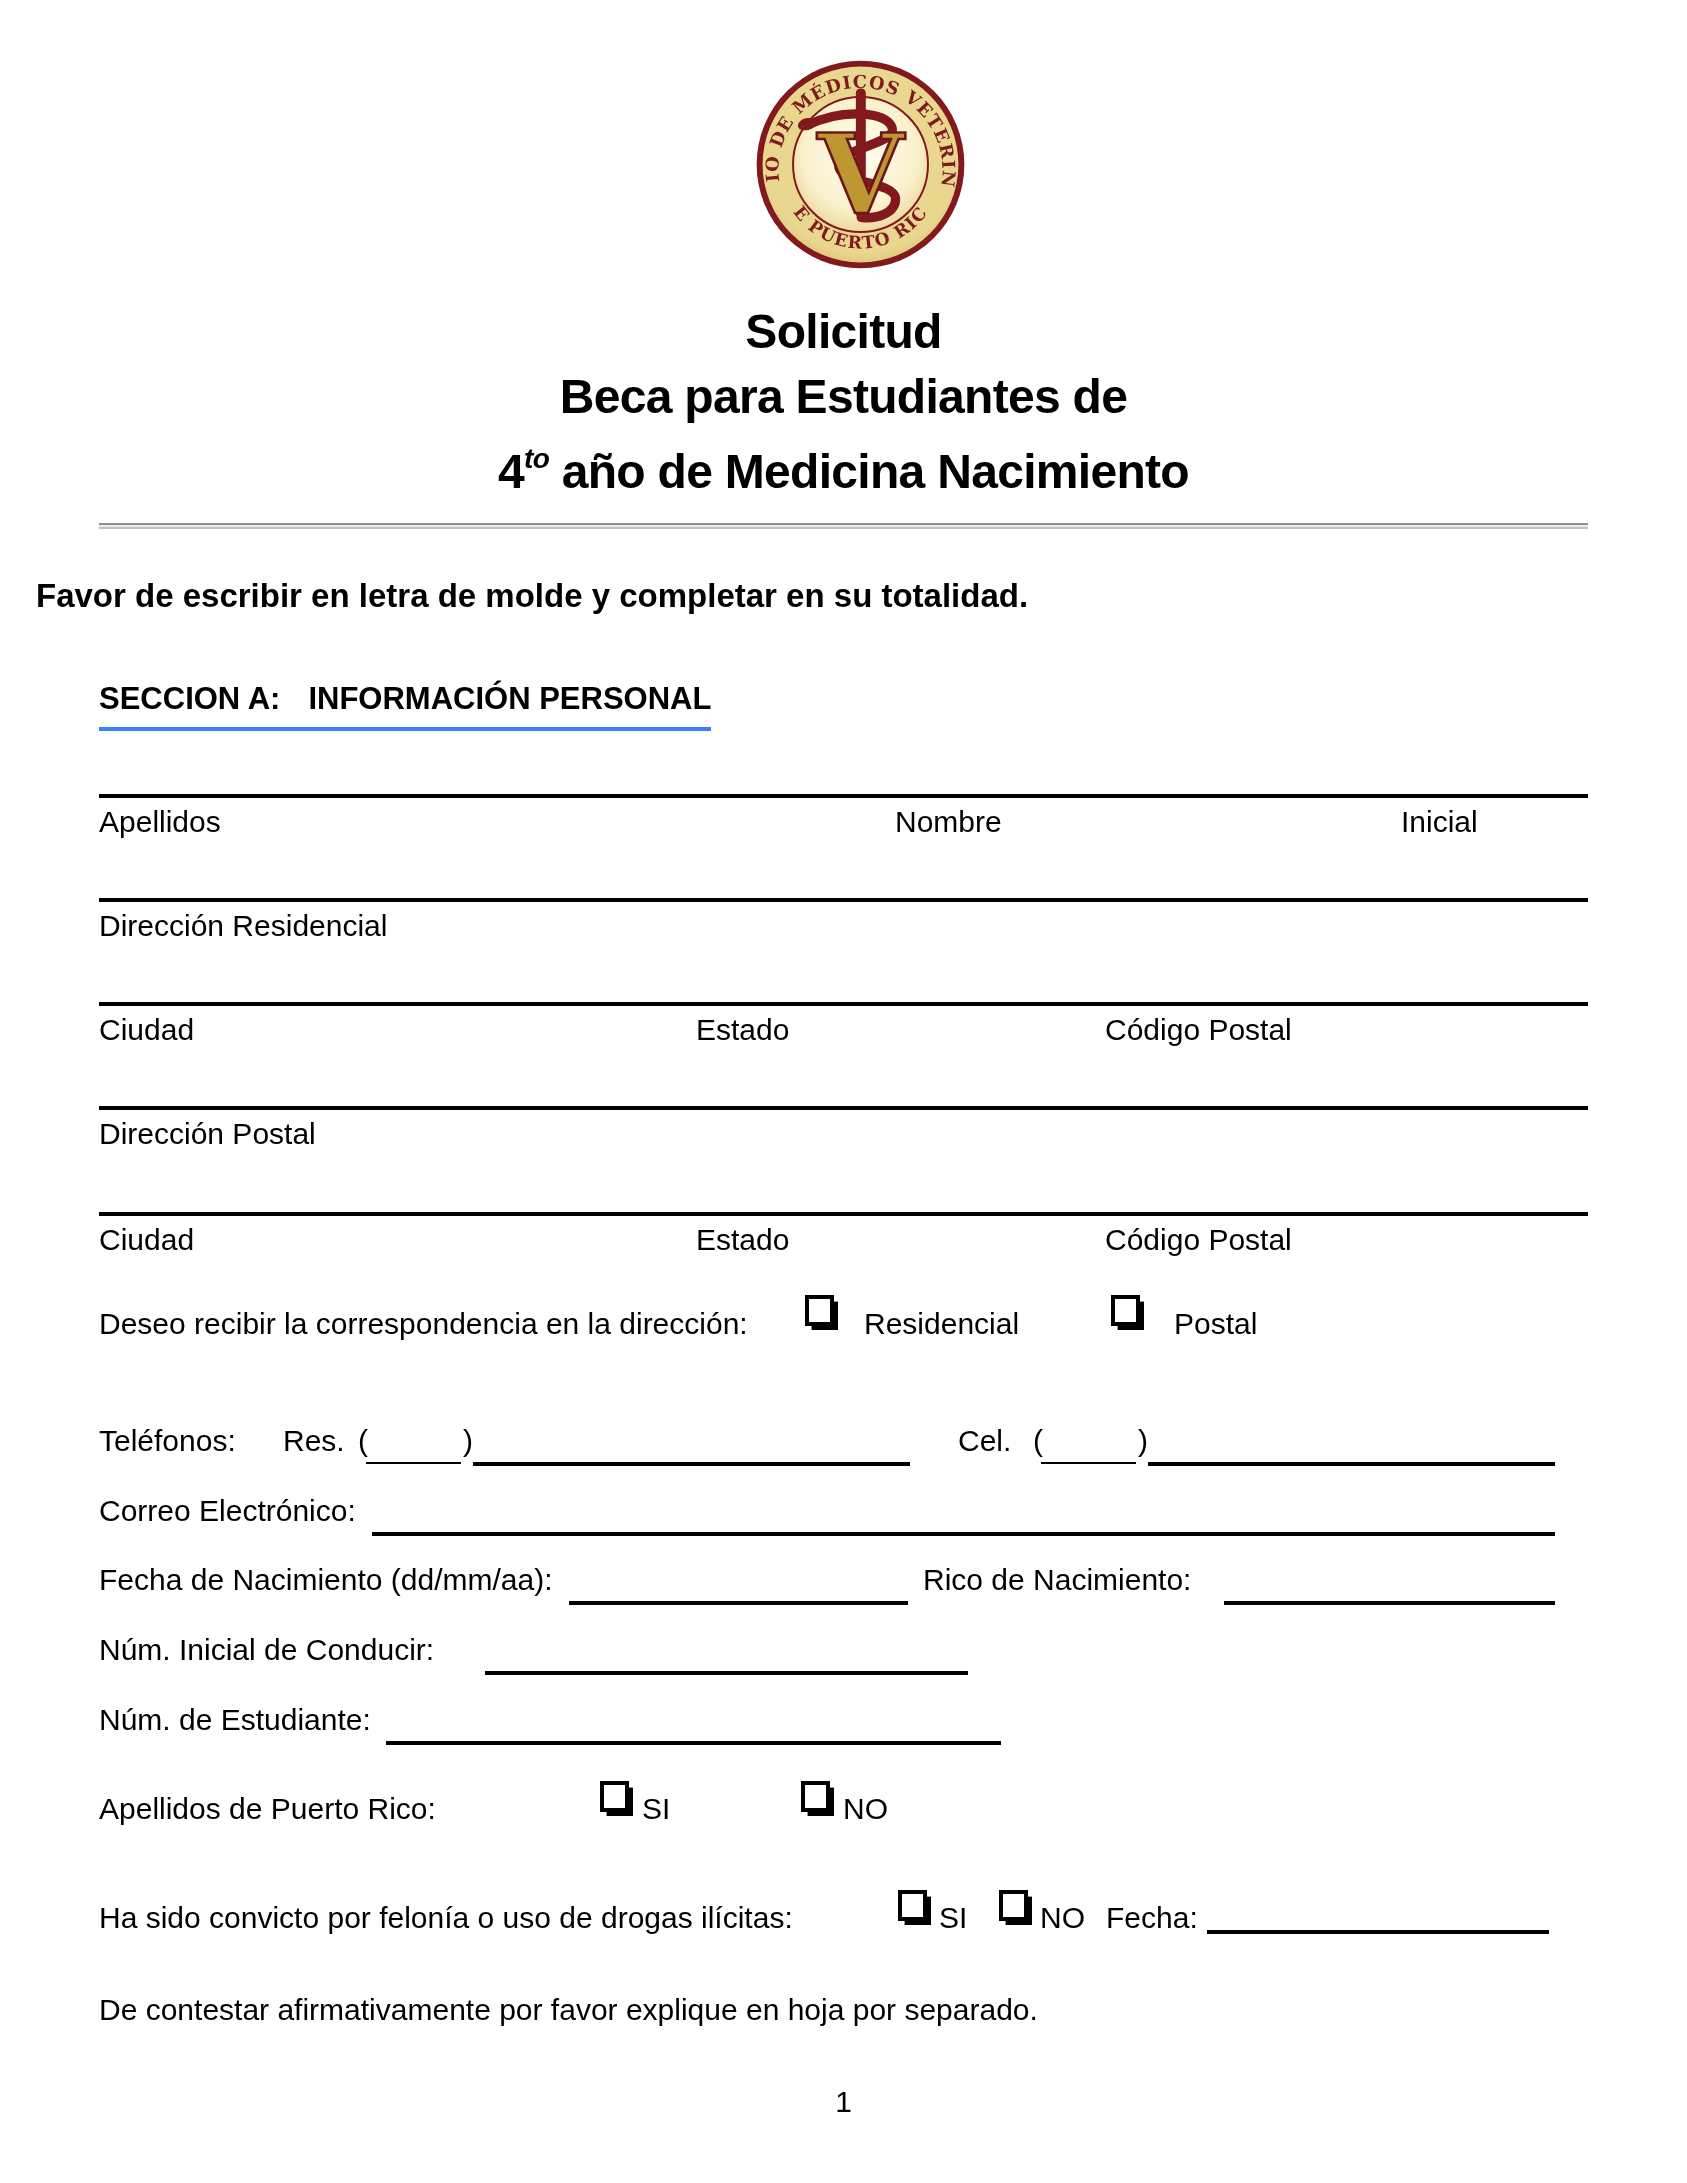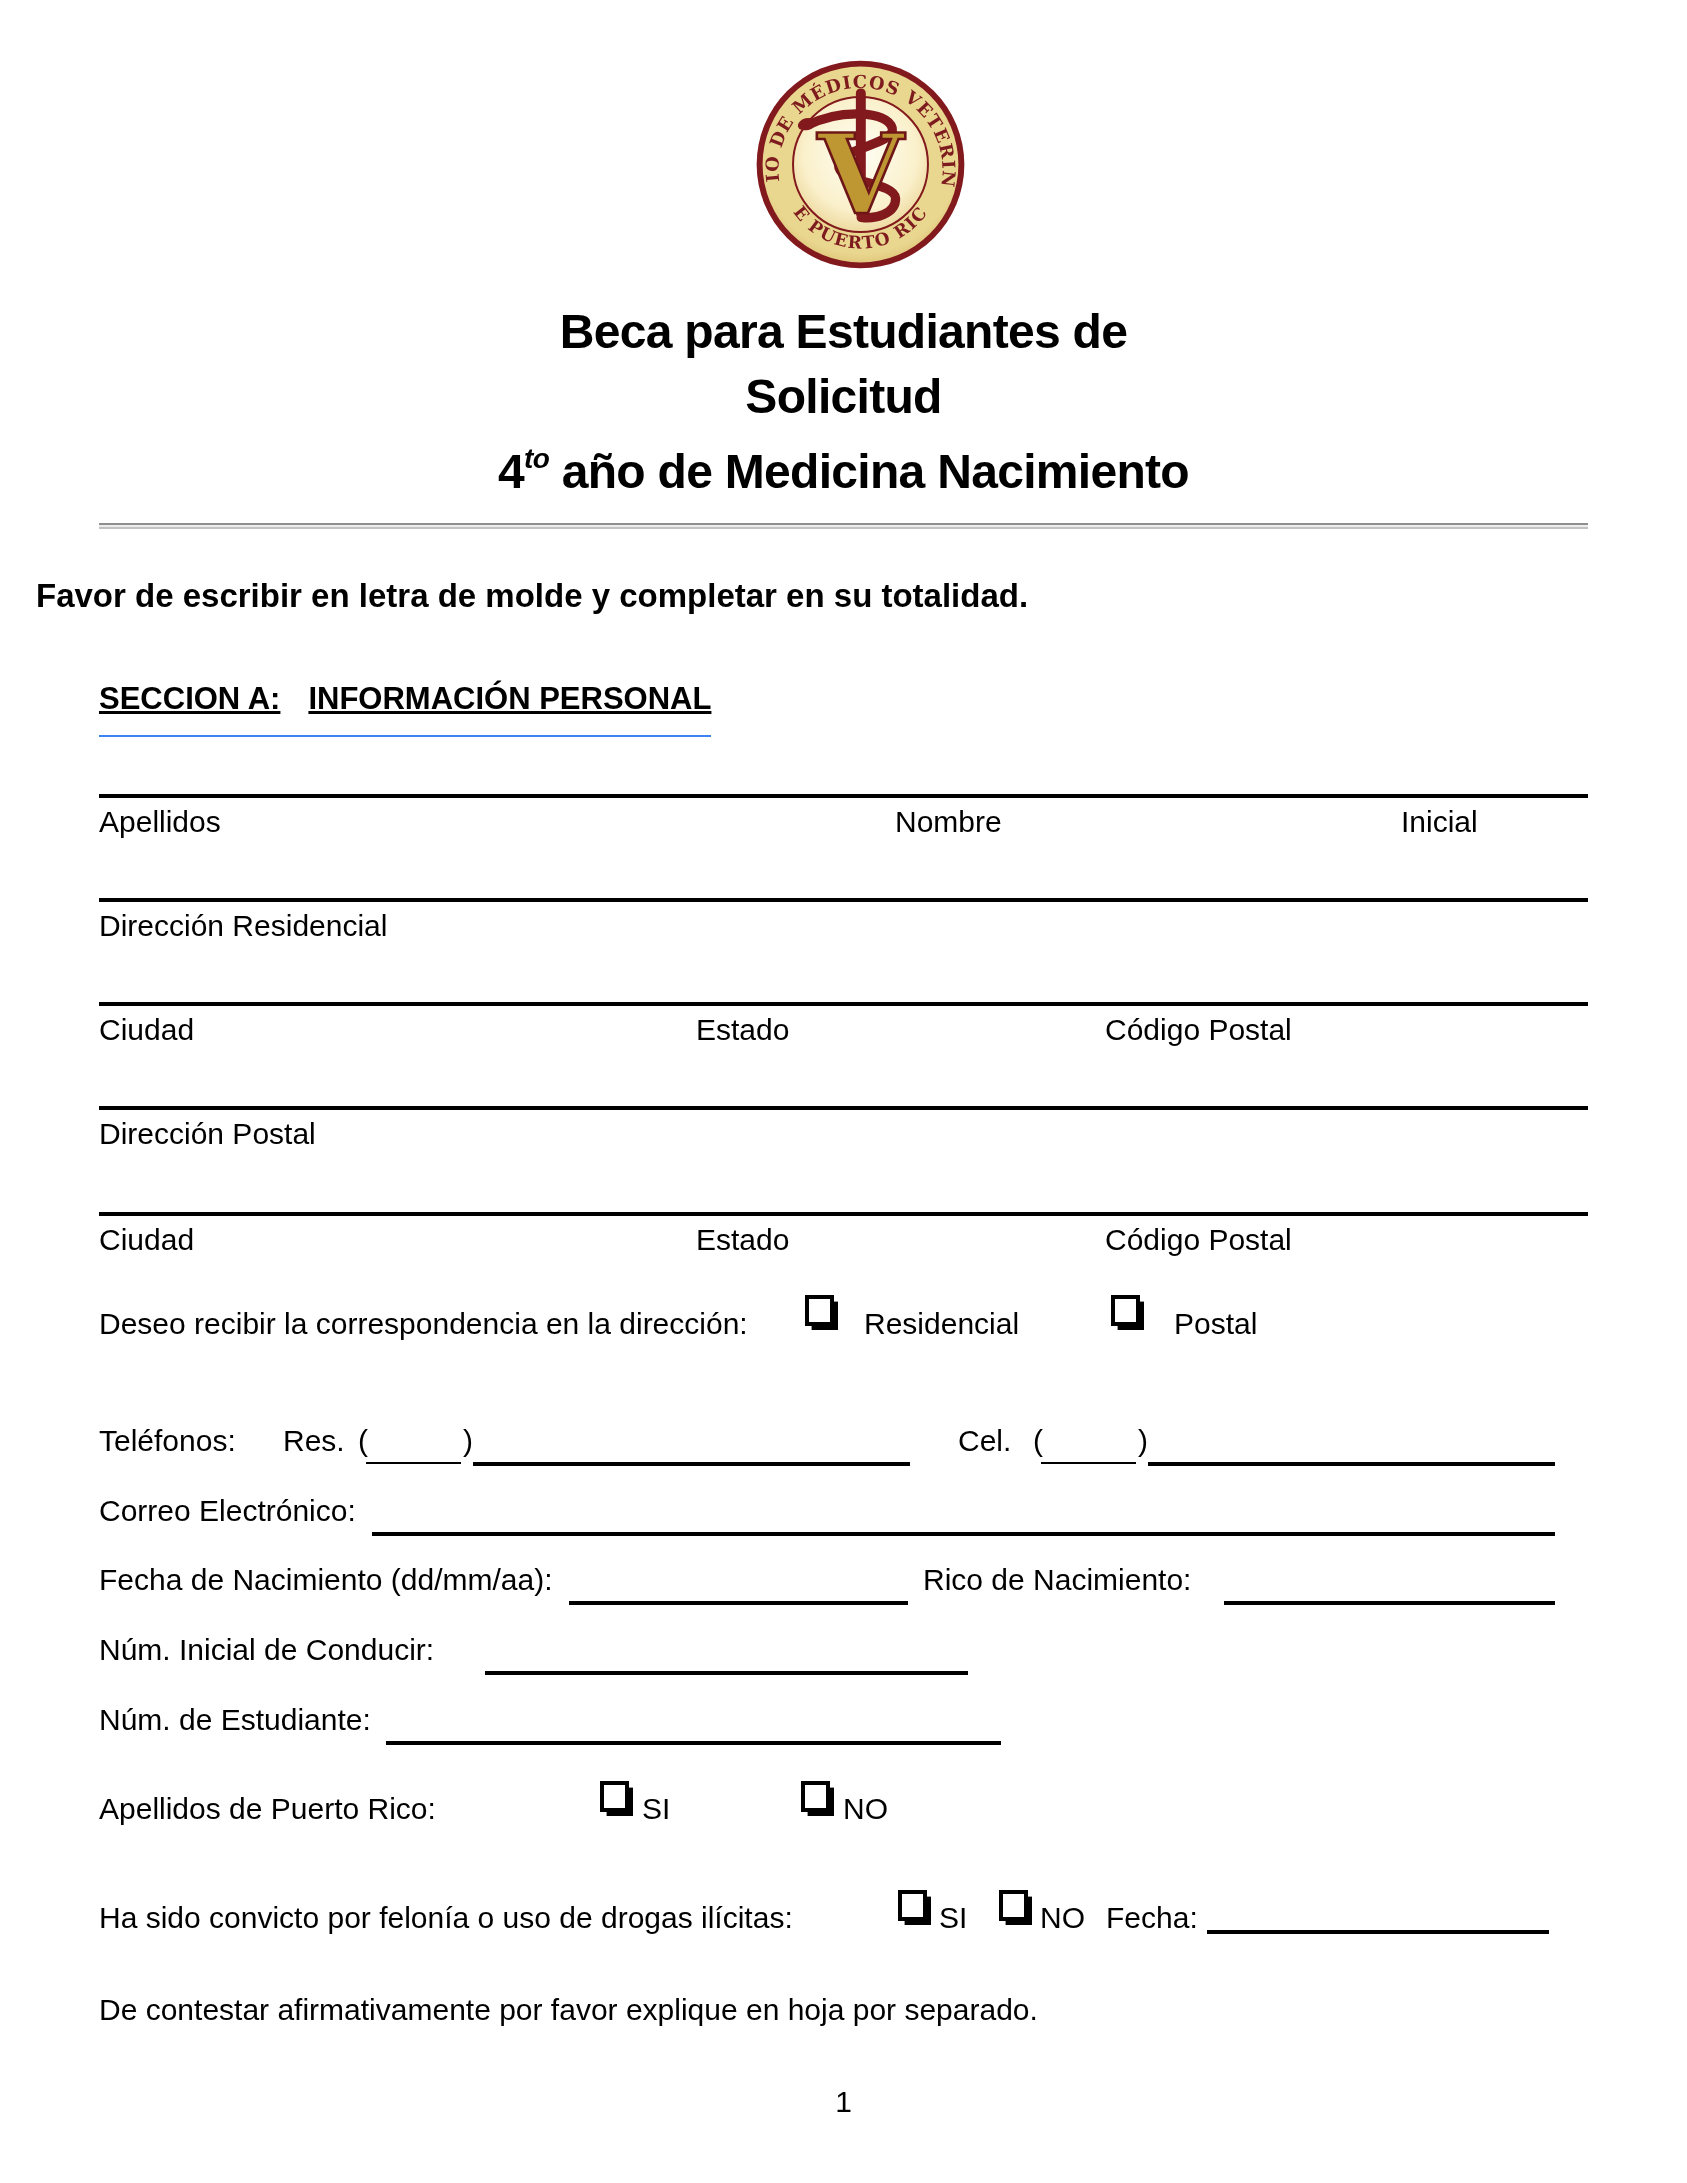--- a/index.html
+++ b/index.html
@@ -10,21 +10,21 @@
   
   .logo{position:absolute;top:58px;left:754px;width:213px;height:213px;}
   .title{position:absolute;top:299px;left:0;width:100%;text-align:center;
          font-size:48px;font-weight:bold;line-height:65px;letter-spacing:-0.7px;}
   .title sup{font-size:28px;position:relative;top:-2.6px;font-style:italic;}
   .divider{position:absolute;top:523px;left:99px;right:99px;height:6px;
            background:linear-gradient(180deg,#8f8f8f 0 30%,#ededed 30% 62%,#c2c2c2 62% 100%);}
   .instruction{position:absolute;top:577px;left:0;width:100%;
                font-size:33px;font-weight:bold;padding-left:36px;}
   .section-head{position:absolute;top:681px;left:99px;font-size:31px;font-weight:bold;}
-  .section-head .wrap{display:inline-block;border-bottom:2px solid #3b82f6;padding-bottom:18px;text-decoration:underline;}
+  .section-head .wrap{display:inline-block;border-bottom:4px solid #3b82f6;padding-bottom:10px;}
   .section-head .part2{margin-left:28px;}
   
   .uline{position:absolute;left:99px;right:99px;border-top:4.6px solid #000;}
   .row{position:absolute;left:99px;right:116px;height:53px;font-size:30px;}
   .row .abs{position:absolute;top:0;white-space:nowrap;}
   .ablank{position:absolute;top:0;height:38px;border-bottom:4.6px solid #000;}
   .ablank.thin{border-bottom-width:2.6px;}
   .cb{position:absolute;top:0;width:21px;height:22.5px;background:#fff;
       border:4px solid #000;box-shadow:5.3px 5.3px 0 -1.3px #000;}
   .note{position:absolute;top:1993px;left:99px;font-size:30px;}
@@ -61,22 +61,22 @@
     <g>
       <rect x="154" y="46" width="15" height="196" rx="7" fill="#82191d"></rect>
       <path d="M 80 102 C 132 76, 202 80, 209 106 C 215 130, 130 136, 128 162
                C 126 190, 212 186, 214 212 C 215 236, 182 244, 162 241" fill="none" stroke="#82191d" stroke-width="14" stroke-linecap="round"></path>
       <ellipse cx="80" cy="100" rx="14" ry="9" fill="#82191d" transform="rotate(-14 80 100)"></ellipse>
       <text x="161" y="234" text-anchor="middle" font-family="'DejaVu Serif','Liberation Serif',serif" font-size="168" font-weight="bold" fill="#bf9732" stroke="#6d1517" stroke-width="4">V</text>
     </g>
   </svg>
 
   <div class="title">
+    <div>Solicitud</div>
     <div>Beca para Estudiantes de</div>
-    <div>Solicitud</div>
     <div><span>4</span><sup>to</sup><span> año de Medicina Nacimiento</span></div>
   </div>
 
   <div class="divider"></div>
 
   <div class="instruction">Favor de escribir en letra de molde y completar en su totalidad.</div>
 
   <div class="section-head">
     <span class="wrap">
       <span>SECCION A:</span><span class="part2">INFORMACIÓN PERSONAL</span>

